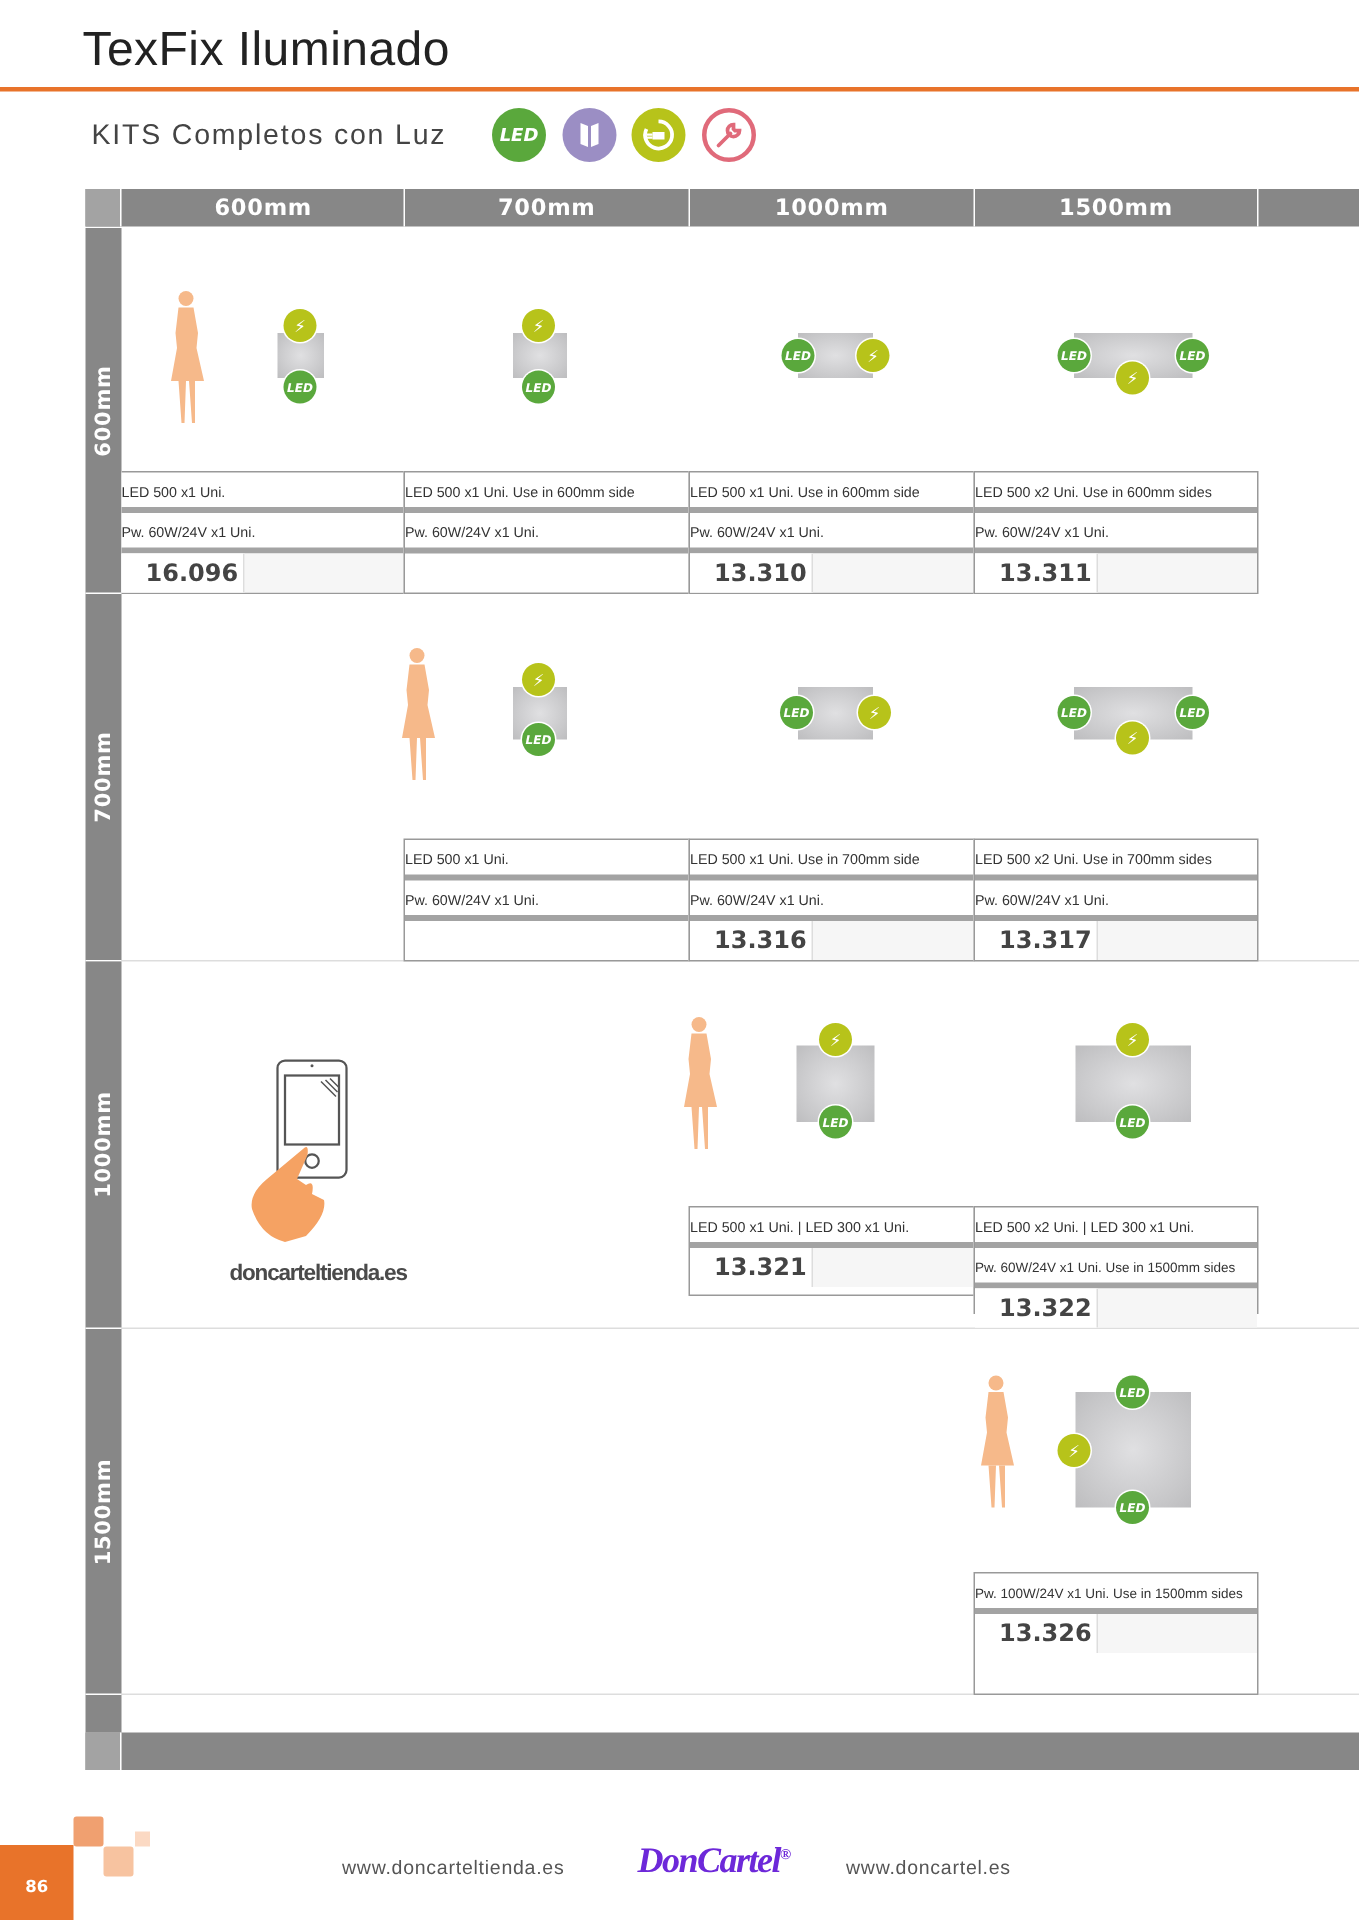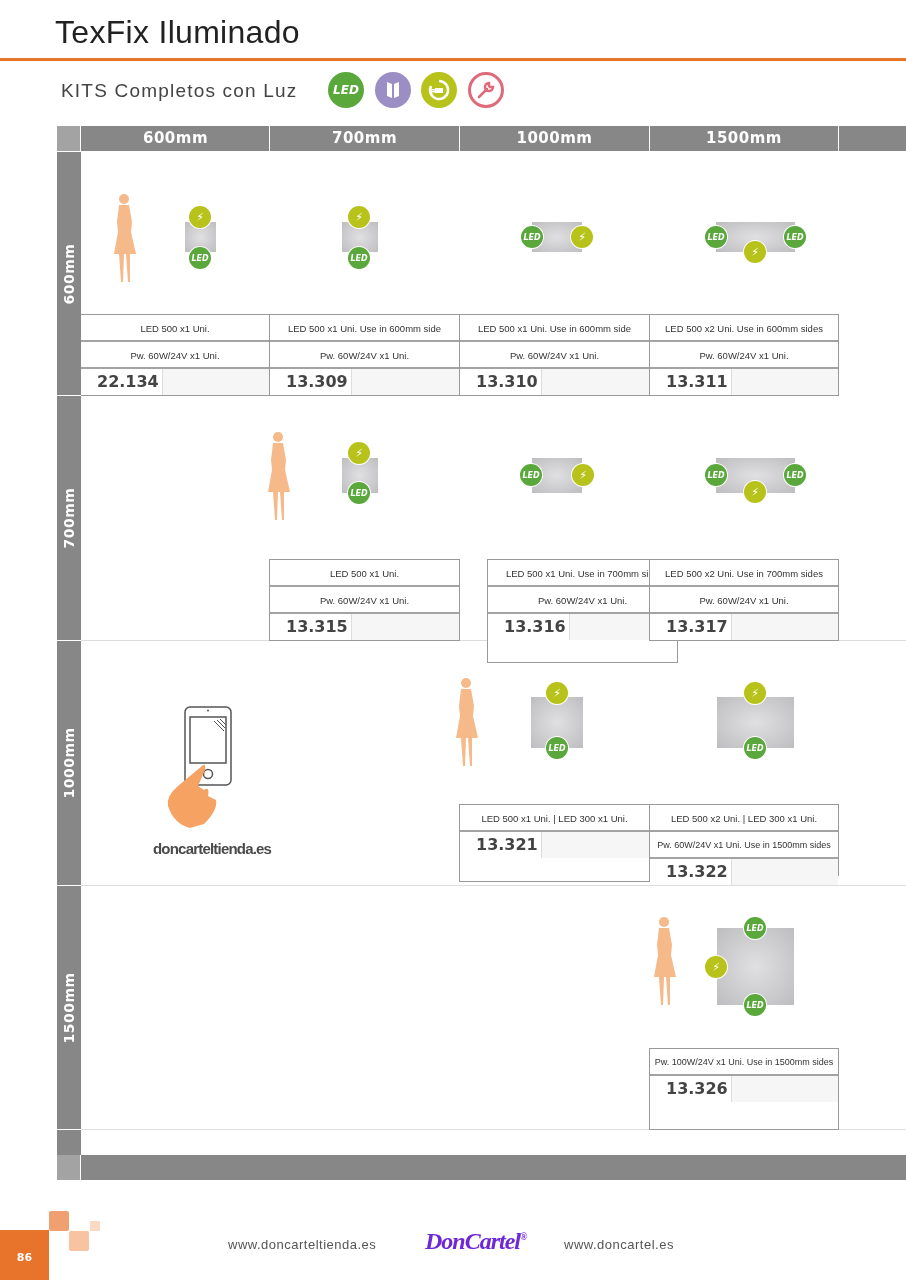--- a/index.html
+++ b/index.html
@@ -9,21 +9,21 @@
   .title-rule { left: 0; top: 58px; width: 906px; height: 3px; background: #e8732a; }
   .subtitle { left: 61px; top: 80px; font-size: 19px; color: #444; letter-spacing: 1.2px; font-family: "Liberation Sans", sans-serif; }
   .feat-icon { width: 36px; height: 36px; border-radius: 50%; top: 72px; display: flex; align-items: center; justify-content: center; color: #fff; font-size: 12px; font-weight: bold; font-style: italic; }
   .hdr-bar { left: 57px; top: 126px; width: 849px; height: 25px; background: #878787; }
   .hdr-corner { left: 57px; top: 126px; width: 24px; height: 25px; background: #a3a3a3; border-right: 1px solid #fff; }
   .col-hdr { top: 126px; height: 25px; color: #fff; font-size: 15px; font-weight: bold; text-align: center; line-height: 25px; border-right: 1px solid #fff; letter-spacing: 0.5px; }
   .row-hdr { left: 57px; width: 24px; background: #878787; border-bottom: 1px solid #fff; }
   .row-hdr span { position: absolute; left: 50%; top: 50%; transform: translate(-50%,-50%) rotate(-90deg); color: #fff; font-size: 14px; font-weight: bold; white-space: nowrap; letter-spacing: 0.5px; }
   .row-sep { left: 81px; width: 825px; height: 1px; background: #ddd; }
   .spec { border: 1px solid #999; background: #fff; }
-  .spec .line { height: 27px; border-bottom: 2px solid #a3a3a3; font-size: 9.5px; text-align: center; line-height: 27px; color: #333; font-family: "Liberation Sans", sans-serif; white-space: nowrap; overflow: hidden; }
+  .spec .line { height: 27px; border-bottom: 4px solid #a3a3a3; font-size: 9.5px; line-height: 27px; color: #333; font-family: "Liberation Sans", sans-serif; white-space: nowrap; overflow: hidden; }
   .spec .code-row { height: 26px; display: flex; background: #f6f6f6; }
   .spec .code { width: 82px; font-size: 16px; font-weight: bold; color: #444; padding-left: 16px; line-height: 26px; border-right: 1px solid #ddd; background: #fff; }
   .panel { background: radial-gradient(ellipse at center, #e0e0e2 0%, #c8c8ca 70%, #bdbdbf 100%); }
   .led { width: 22px; height: 22px; border-radius: 50%; background: #5aa83c; color: #fff; font-size: 8px; font-weight: bold; font-style: italic; display: flex; align-items: center; justify-content: center; box-shadow: 0 0 0 1px #fff; }
   .pwr { width: 22px; height: 22px; border-radius: 50%; background: #b7c31a; color: #fff; font-size: 11px; display: flex; align-items: center; justify-content: center; box-shadow: 0 0 0 1px #fff; }
   .woman { width: 30px; }
   .footer-bar { left: 57px; top: 1155px; width: 849px; height: 25px; background: #878787; }
   .footer-corner { left: 57px; top: 1155px; width: 24px; height: 25px; background: #a3a3a3; border-right: 1px solid #fff; }
   .footer-small { left: 57px; top: 1130px; width: 24px; height: 25px; background: #878787; }
   .page-num { left: 0; top: 1230px; width: 49px; height: 54px; background: #e8732a; color: #fff; font-size: 11px; font-weight: bold; display: flex; align-items: center; justify-content: center; }
@@ -124,29 +124,26 @@
     <span>LED</span>
   </div>
 <div class="abs pwr" style="left:744px;top:241px;">
     <span>⚡</span>
   </div>
 
 <div class="abs spec" style="left:81px;top:314px;width:189px;height:82px;border-left:none;">
   <div class="line">LED 500 x1 Uni.</div>
   <div class="line">Pw. 60W/24V x1 Uni.</div>
   <div class="code-row">
-      <div class="code">22.134</div>
+      <div class="code">16.096</div>
     </div>
 </div>
 <div class="abs spec" style="left:269px;top:314px;width:191px;height:82px;">
   <div class="line">LED 500 x1 Uni.  Use in 600mm side</div>
   <div class="line">Pw. 60W/24V x1 Uni.</div>
-  <div class="code-row">
-      <div class="code">13.309</div>
-    </div>
 </div>
 <div class="abs spec" style="left:459px;top:314px;width:191px;height:82px;">
   <div class="line">LED 500 x1 Uni.  Use in 600mm side</div>
   <div class="line">Pw. 60W/24V x1 Uni.</div>
   <div class="code-row">
       <div class="code">13.310</div>
     </div>
 </div>
 <div class="abs spec" style="left:649px;top:314px;width:190px;height:82px;">
   <div class="line">LED 500 x2 Uni.  Use in 600mm sides</div>
@@ -185,25 +182,22 @@
 <div class="abs led" style="left:784px;top:464px;">
     <span>LED</span>
   </div>
 <div class="abs pwr" style="left:744px;top:481px;">
     <span>⚡</span>
   </div>
 
 <div class="abs spec" style="left:269px;top:559px;width:191px;height:82px;">
   <div class="line">LED 500 x1 Uni.</div>
   <div class="line">Pw. 60W/24V x1 Uni.</div>
-  <div class="code-row">
-      <div class="code">13.315</div>
-    </div>
-</div>
-<div class="abs spec" style="left:459px;top:559px;width:191px;height:104px;margin-left:28px;">
+</div>
+<div class="abs spec" style="left:459px;top:559px;width:191px;height:82px;">
   <div class="line">LED 500 x1 Uni.  Use in 700mm side</div>
   <div class="line">Pw. 60W/24V x1 Uni.</div>
   <div class="code-row">
       <div class="code">13.316</div>
     </div>
 </div>
 <div class="abs spec" style="left:649px;top:559px;width:190px;height:82px;">
   <div class="line">LED 500 x2 Uni.  Use in 700mm sides</div>
   <div class="line">Pw. 60W/24V x1 Uni.</div>
   <div class="code-row">
@@ -238,21 +232,21 @@
   </div>
 
 <div class="abs panel" style="left:717px;top:697px;width:77px;height:51px;"></div>
 <div class="abs pwr" style="left:744px;top:682px;">
     <span>⚡</span>
   </div>
 <div class="abs led" style="left:744px;top:737px;">
     <span>LED</span>
   </div>
 
-<div class="abs spec" style="left:459px;top:804px;width:191px;height:78px;">
+<div class="abs spec" style="left:459px;top:804px;width:191px;height:60px;">
   <div class="line">LED 500 x1 Uni. | LED 300 x1 Uni.</div>
   <div class="code-row">
       <div class="code">13.321</div>
     </div>
 </div>
 <div class="abs spec" style="left:649px;top:804px;width:190px;height:72px;">
   <div class="line">LED 500 x2 Uni. | LED 300 x1 Uni.</div>
   <div class="line" style="font-size:9px;">Pw. 60W/24V x1 Uni.   Use in 1500mm sides</div>
   <div class="code-row">
       <div class="code">13.322</div>

